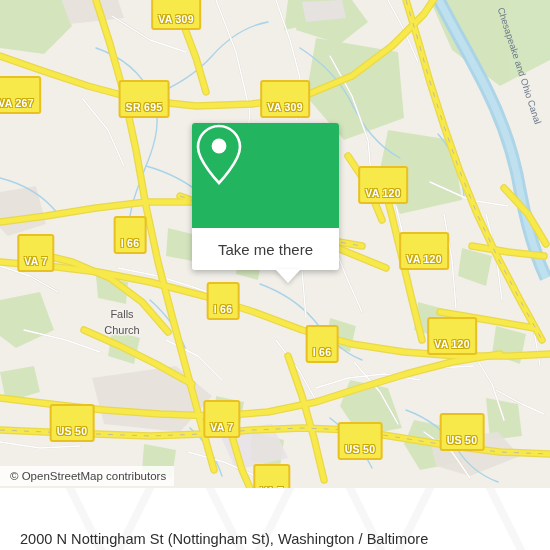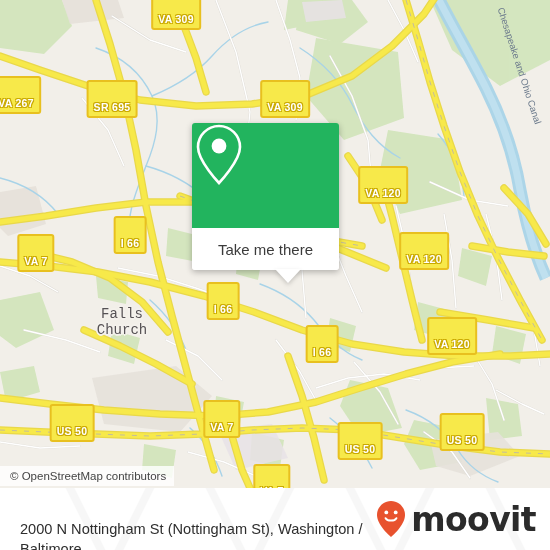--- a/index.html
+++ b/index.html
@@ -36,25 +36,25 @@
       -1px  1px 0 #c9a800, 1px  1px 0 #c9a800;
     transform:translate(-50%,-50%);
     font-family:"Liberation Sans", sans-serif;
   }
 
   
   .place{
     position:absolute;
     transform:translate(-50%,-50%);
     color:#555154;
-    font-size:14px;
+    font-size:11px;
     line-height:16px;
     text-align:center;
     white-space:pre;
-    font-family:Liberation Mono, monospace;
+    font-family:Liberation Sans, sans-serif;
     text-shadow:
       -1.4px -1.4px 0 #f4f1ec, 1.4px -1.4px 0 #f4f1ec,
       -1.4px 1.4px 0 #f4f1ec, 1.4px 1.4px 0 #f4f1ec,
        0 -1.6px 0 #f4f1ec, 0 1.6px 0 #f4f1ec,
       -1.6px 0 0 #f4f1ec, 1.6px 0 0 #f4f1ec;
   }
   .waterlabel{
     position:absolute;
     color:#6c7a8c;
     font-size:9.5px;
@@ -334,21 +334,21 @@
       <g stroke="#b9b4ad" stroke-width="1" stroke-dasharray="5 7" fill="none" opacity=".85">
         <path d="M180 196 L224 212 L270 226 L316 238 L362 246"></path>
         <path d="M0 430 L46 432 L96 434 L150 436 L202 434 L252 430 L302 428 L352 430 L402 438 L452 446 L500 452 L550 454"></path>
         <path d="M406 0 L418 40 L430 82 L444 126 L460 172 L478 216 L498 258 L520 300 L542 340"></path>
       </g>
     </svg>
 
     <div id="shield-list">
         <div class="shield" style="left: 176px; top: 11px;">VA 309</div>
         <div class="shield" style="left: 16px; top: 95px;">VA 267</div>
-        <div class="shield" style="left: 112px; top: 99px; text-align: center;">SR 695</div>
+        <div class="shield" style="left: 144px; top: 99px; text-align: center;">SR 695</div>
         <div class="shield" style="left: 285px; top: 99px;">VA 309</div>
         <div class="shield" style="left: 383px; top: 185px;">VA 120</div>
         <div class="shield" style="left: 130px; top: 235px;">I 66</div>
         <div class="shield" style="left: 36px; top: 253px;">VA 7</div>
         <div class="shield" style="left: 424px; top: 251px;">VA 120</div>
         <div class="shield" style="left: 223px; top: 301px;">I 66</div>
         <div class="shield" style="left: 322px; top: 344px;">I 66</div>
         <div class="shield" style="left: 452px; top: 336px;">VA 120</div>
         <div class="shield" style="left: 72px; top: 423px;">US 50</div>
         <div class="shield" style="left: 222px; top: 419px;">VA 7</div>
@@ -389,24 +389,15 @@
         <path d="M110 80 L160 -20"></path>
         <path d="M200 -20 L250 80"></path>
         <path d="M250 80 L300 -20"></path>
         <path d="M340 -20 L390 80"></path>
         <path d="M390 80 L440 -20"></path>
         <path d="M480 -20 L530 80"></path>
       </g>
     </svg>
     <div class="footer-inner">
       <div class="addr">2000 N Nottingham St (Nottingham St), Washington / Baltimore</div>
-      <div class="brand">
-        <svg class="brand-pin" width="30" height="38" viewBox="0 0 30 38">
-          <path d="M15 1 C7.3 1 1 7.3 1 15 C1 25.5 15 37 15 37 C15 37 29 25.5 29 15 C29 7.3 22.7 1 15 1 Z" fill="#e8522e"></path>
-          <circle cx="10.3" cy="12.4" r="1.9" fill="#ffffff"></circle>
-          <circle cx="19.7" cy="12.4" r="1.9" fill="#ffffff"></circle>
-          <path d="M9.6 18.2 C11.4 21.4 18.6 21.4 20.4 18.2" stroke="#ffffff" stroke-width="2" fill="none" stroke-linecap="round"></path>
-        </svg>
-        <span class="brand-word">moovit</span>
-      </div>
     </div>
   </div>
 </div>
 
 </body></html>

